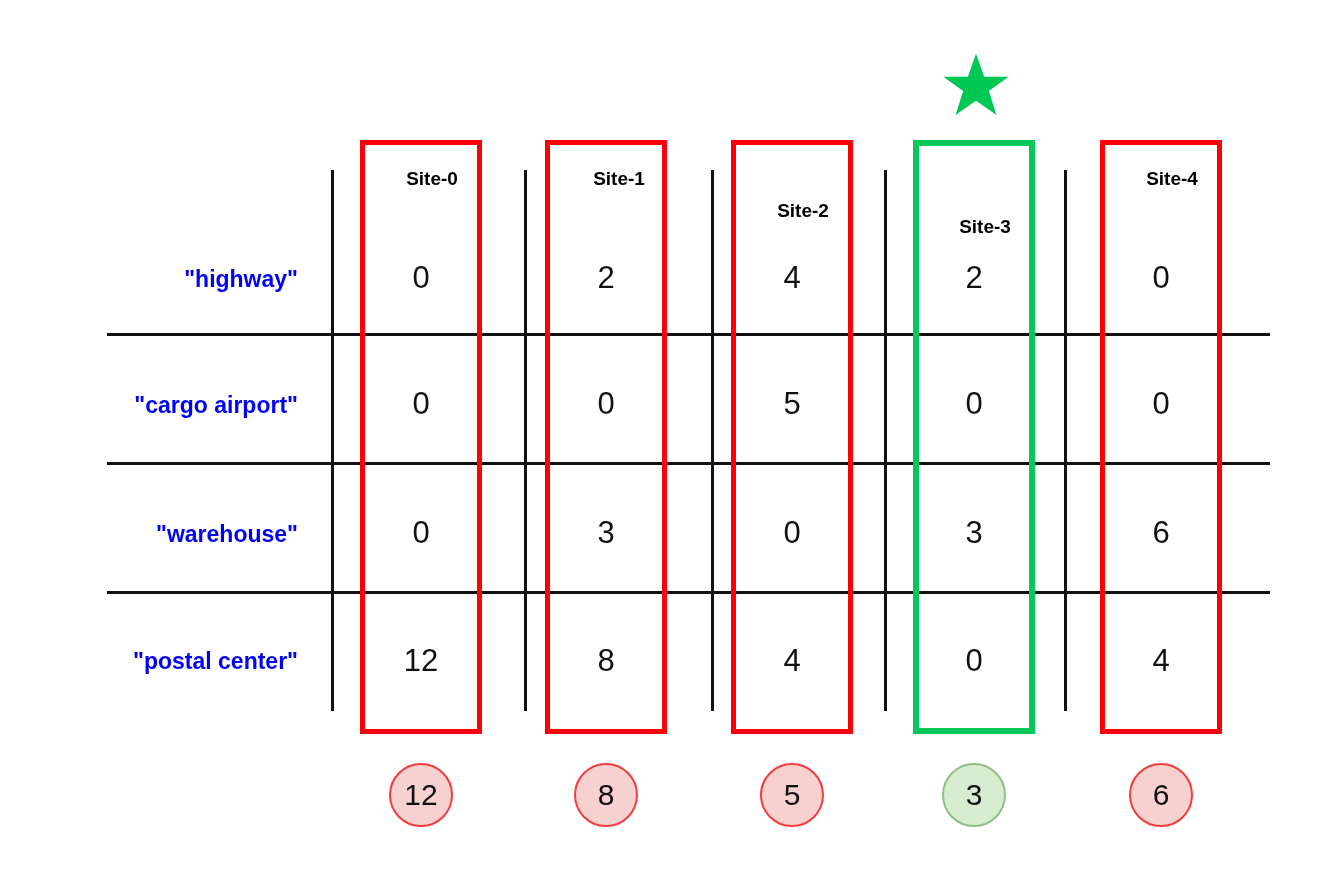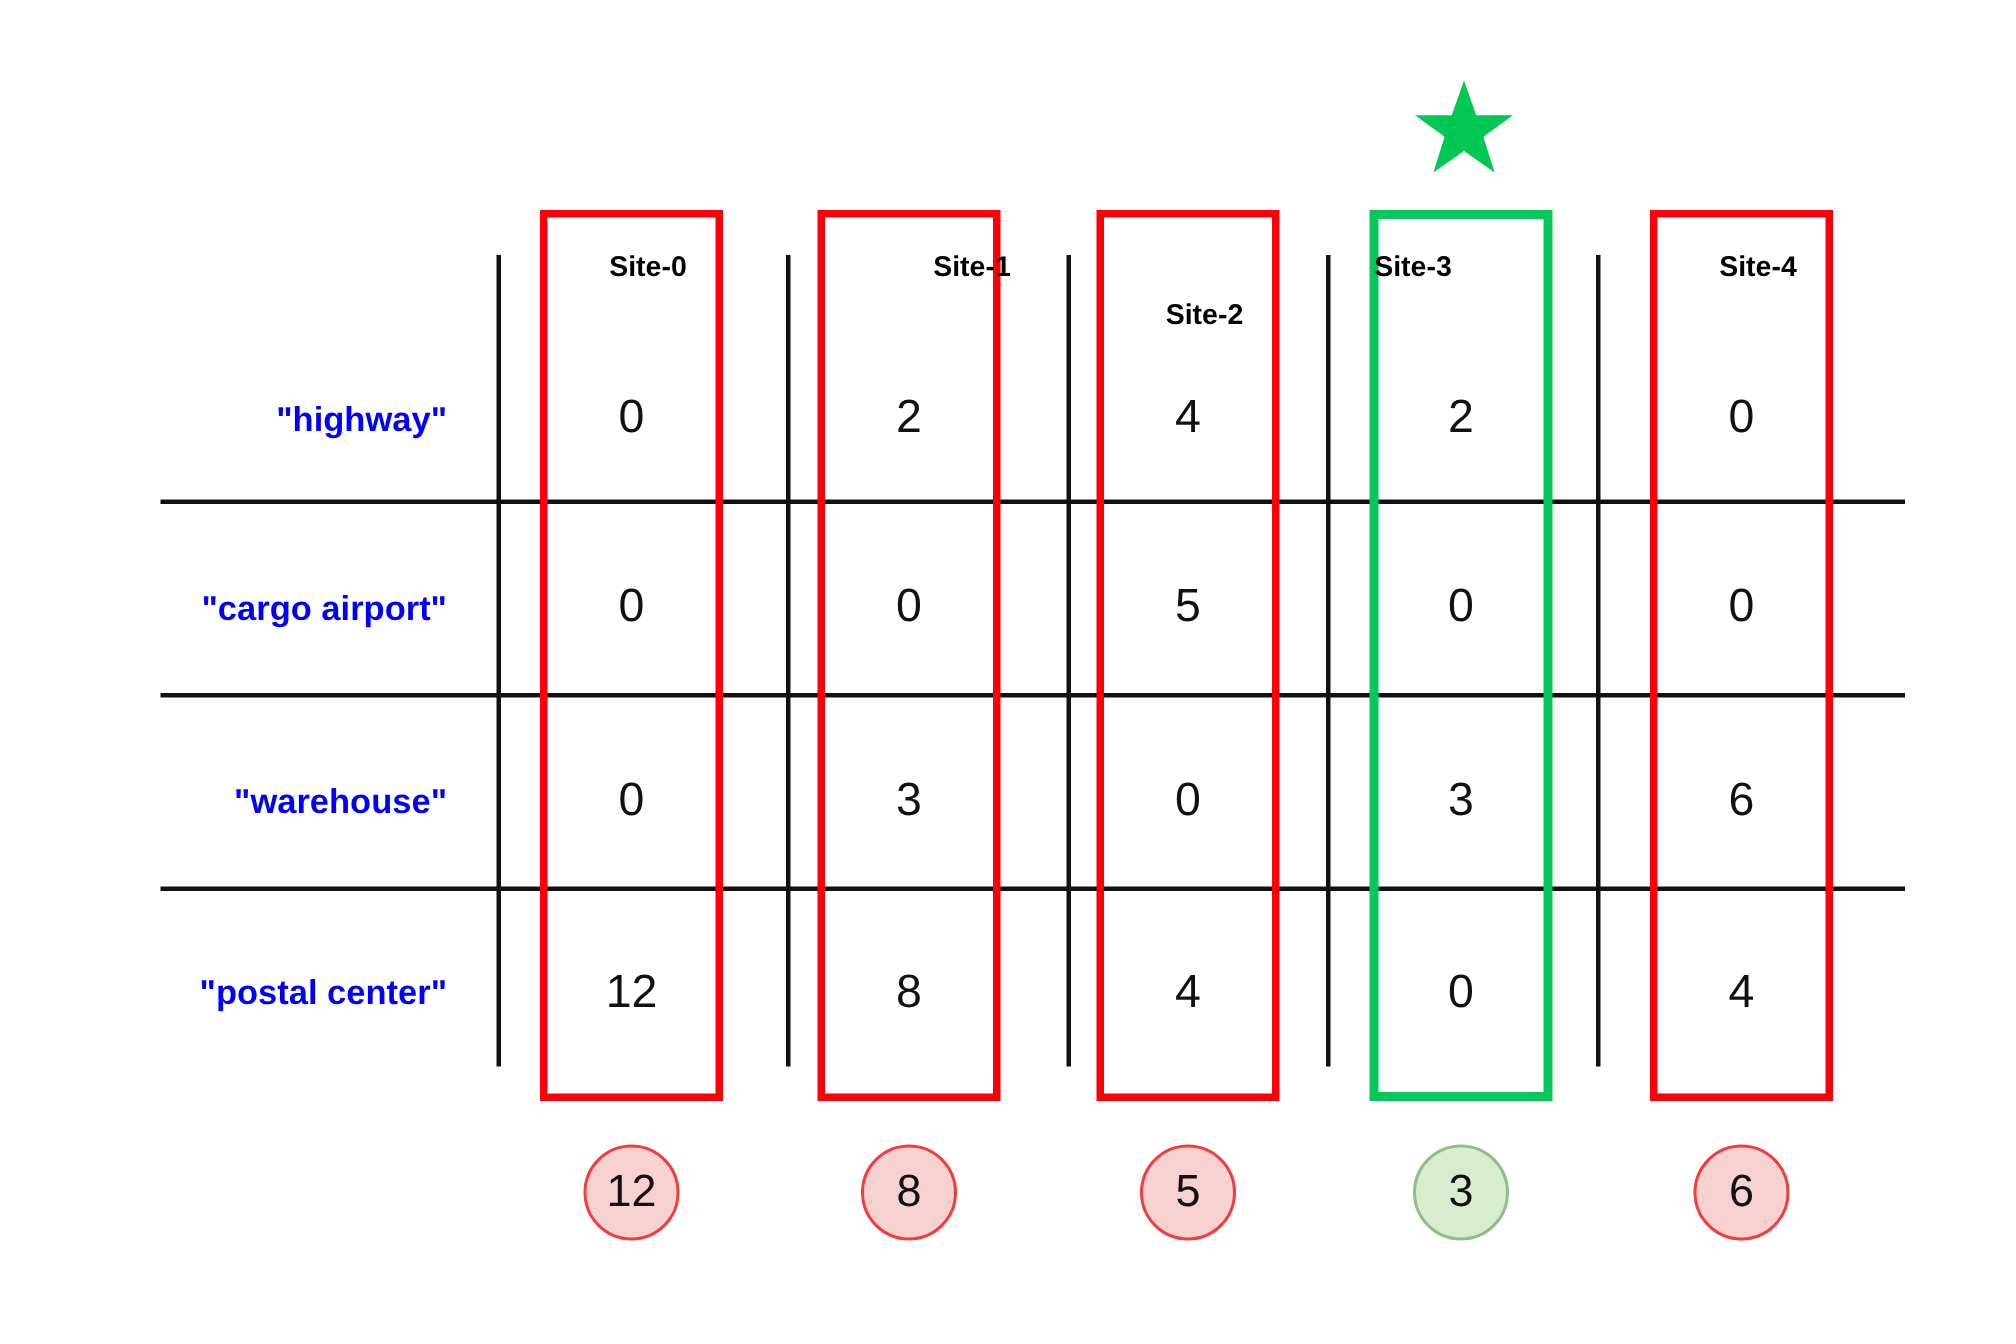--- a/index.html
+++ b/index.html
@@ -150,23 +150,23 @@
   <div class="vline" style="left:884px;"></div>
   <div class="vline" style="left:1064px;"></div>
 
   <div class="colbox" style="left:360px;  width:122px;"></div>
   <div class="colbox" style="left:545px;  width:122px;"></div>
   <div class="colbox" style="left:731px;  width:122px;"></div>
   <div class="colbox selected" style="left:913px;  width:122px;"></div>
   <div class="colbox" style="left:1100px; width:122px;"></div>
 
   <div class="col-header" style="left:360px;">Site-0</div>
-  <div class="col-header" style="left:576px;">Site-1</div>
+  <div class="col-header" style="left:547px;">Site-1</div>
   <div class="col-header" style="left:731px;margin-top:32px;">Site-2</div>
-  <div class="col-header" style="left:870px;">Site-3</div>
+  <div class="col-header" style="left:913px;margin-top:48px;">Site-3</div>
   <div class="col-header" style="left:1100px;">Site-4</div>
 
   <div class="cell" style="left:360px;  top:260px;">0</div>
   <div class="cell" style="left:545px;  top:260px;">2</div>
   <div class="cell" style="left:731px;  top:260px;">4</div>
   <div class="cell" style="left:913px;  top:260px;">2</div>
   <div class="cell" style="left:1100px; top:260px;">0</div>
 
   <div class="cell" style="left:360px;  top:386px;">0</div>
   <div class="cell" style="left:545px;  top:386px;">0</div>

